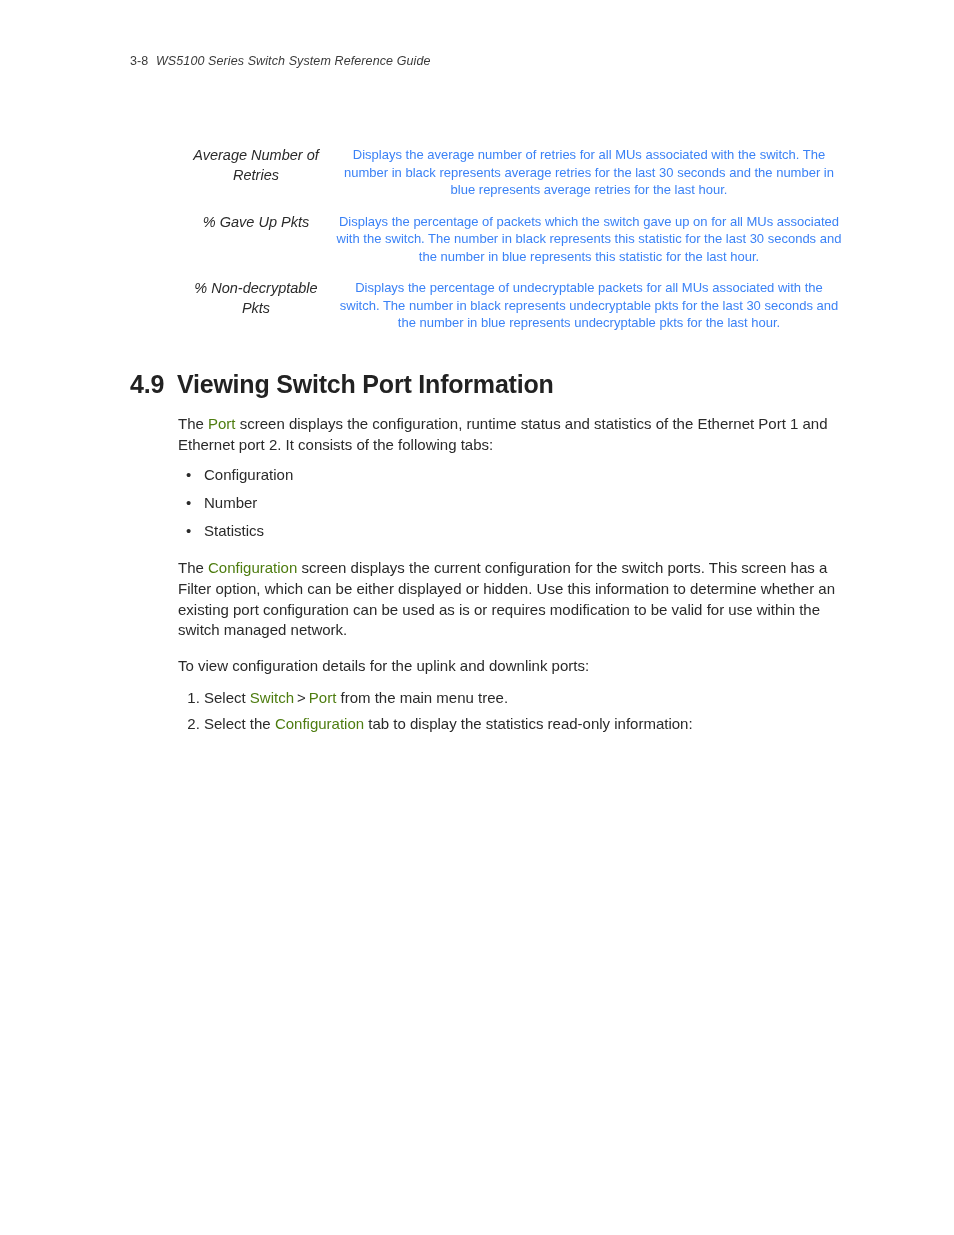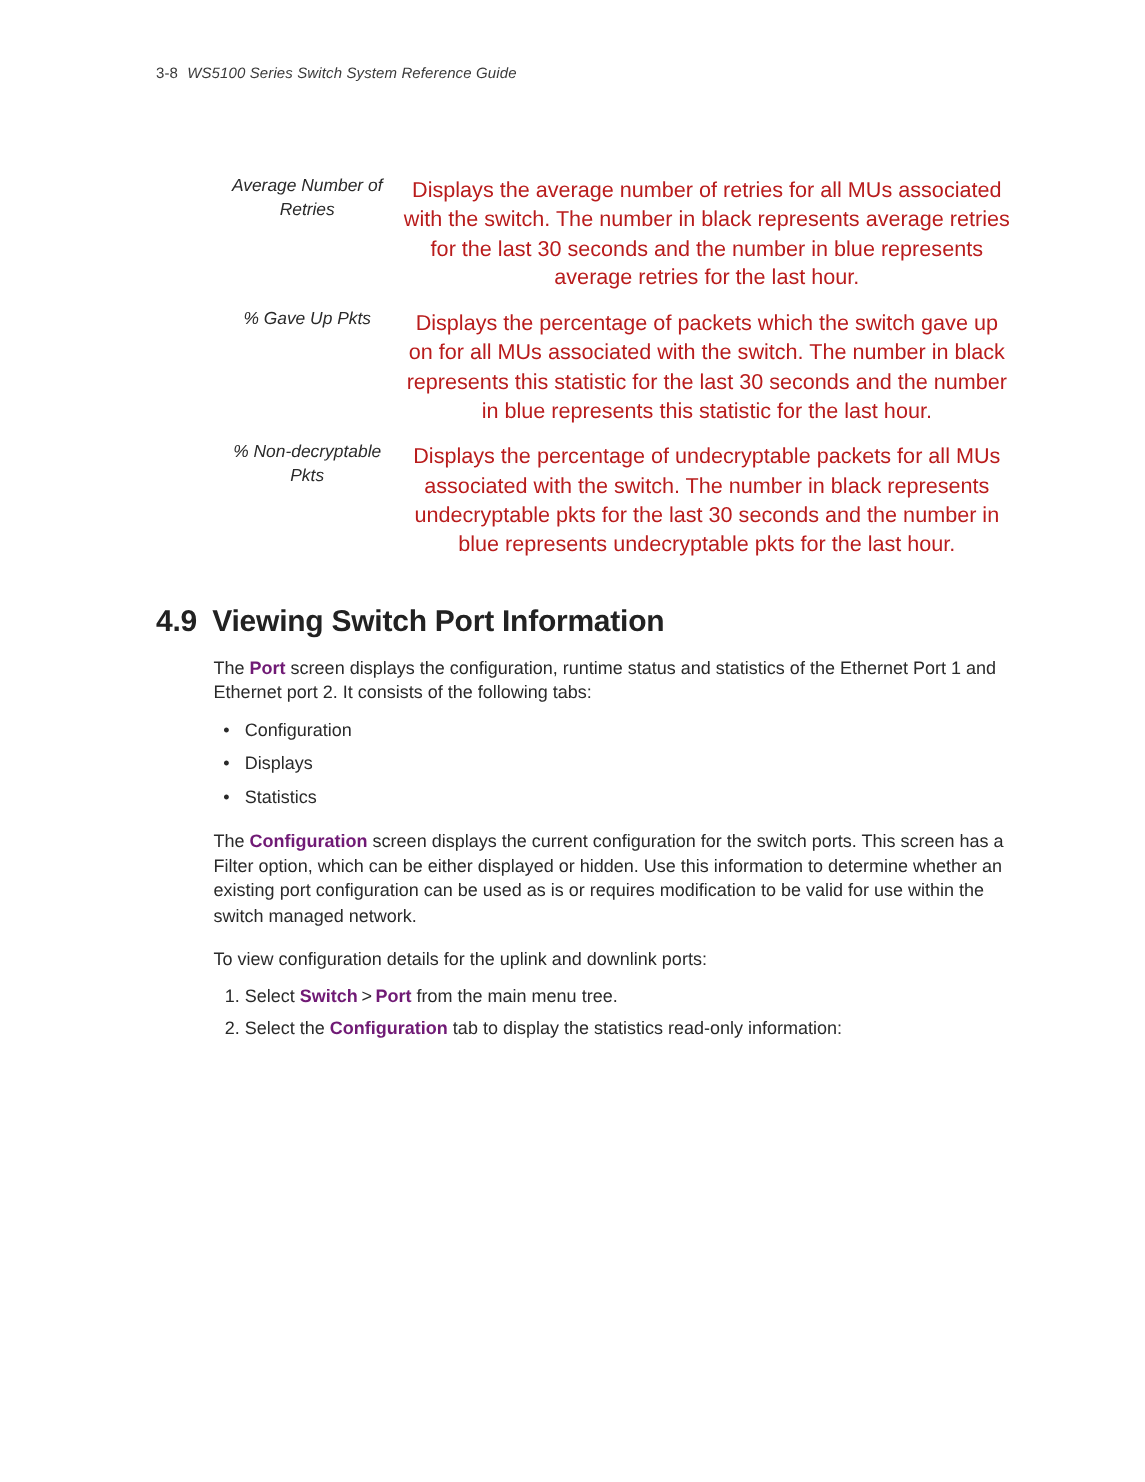--- a/index.html
+++ b/index.html
@@ -42,42 +42,42 @@
   .term {
     flex: 0 0 140px;
     font-style: italic;
     font-size: 14.5px;
     line-height: 1.35;
     color: #2a2a2a;
     padding-right: 8px;
   }
   .desc {
     flex: 1 1 auto;
-    font-size: 18px;
+    font-size: 13px;
     line-height: 1.35;
-    color: #b91c1c;
+    color: #3b82f6;
   }
 
   .h2 {
     margin-top: 38px;
     margin-bottom: 14px;
     font-size: 25px;
     font-weight: 700;
     letter-spacing: -0.2px;
     color: #222;
   }
   .h2 .num { margin-right: 6px; }
 
   .body-p {
     margin-left: 48px;
     font-size: 15px;
     line-height: 1.38;
     margin-bottom: 8px;
   }
-  .bold-kw { color: #701a75; font-weight: 700; text-align: right; }
+  .bold-kw { color: #4d7c0f; font-weight: 400; text-align: right; }
 
   ul.bullets {
     margin: 6px 0 0 48px;
     padding-left: 26px;
     list-style: none;
   }
   ul.bullets > li {
     position: relative;
     font-size: 15px;
     line-height: 1.6;
@@ -143,21 +143,21 @@
     <span class="num">4.9</span>
     <span>Viewing Switch Port Information</span>
   </div>
 
   <p class="body-p">
     <span>The </span><span class="bold-kw">Port</span><span> screen displays the configuration, runtime status and statistics of the Ethernet Port 1 and Ethernet port 2. It consists of the following tabs:</span>
   </p>
 
   <ul class="bullets">
     <li>Configuration</li>
-    <li>Displays</li>
+    <li>Number</li>
     <li>Statistics</li>
   </ul>
 
 
   <p class="body-p">
     <span>The </span><span class="bold-kw">Configuration</span><span> screen displays the current configuration for the switch ports. This screen has a Filter option, which can be either displayed or hidden. Use this information to determine whether an existing port configuration can be used as is or requires modification to be valid for use within the switch managed network.</span>
   </p>
 
   <p class="body-p">To view configuration details for the uplink and downlink ports:</p>
 

